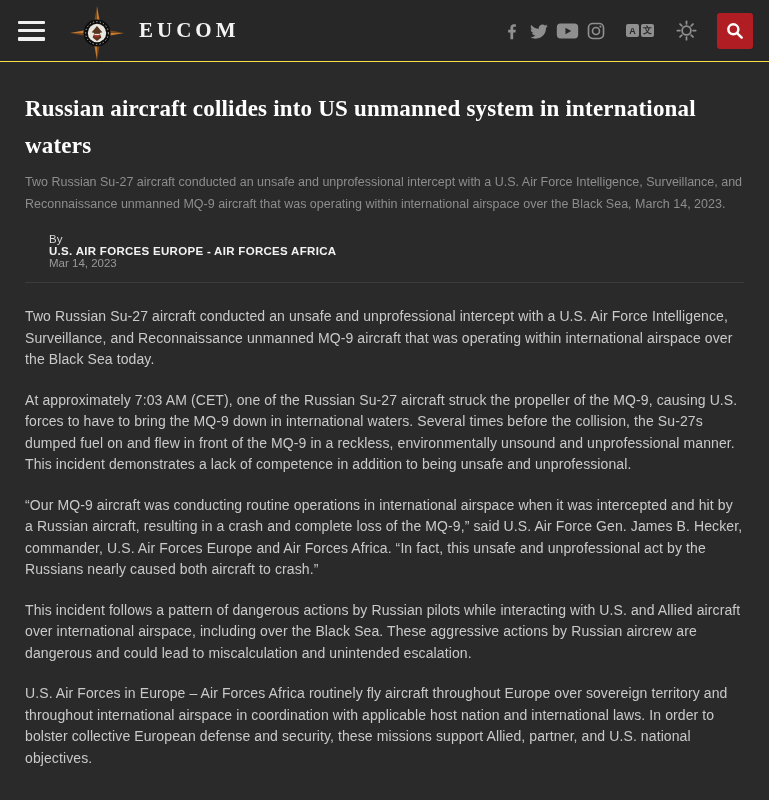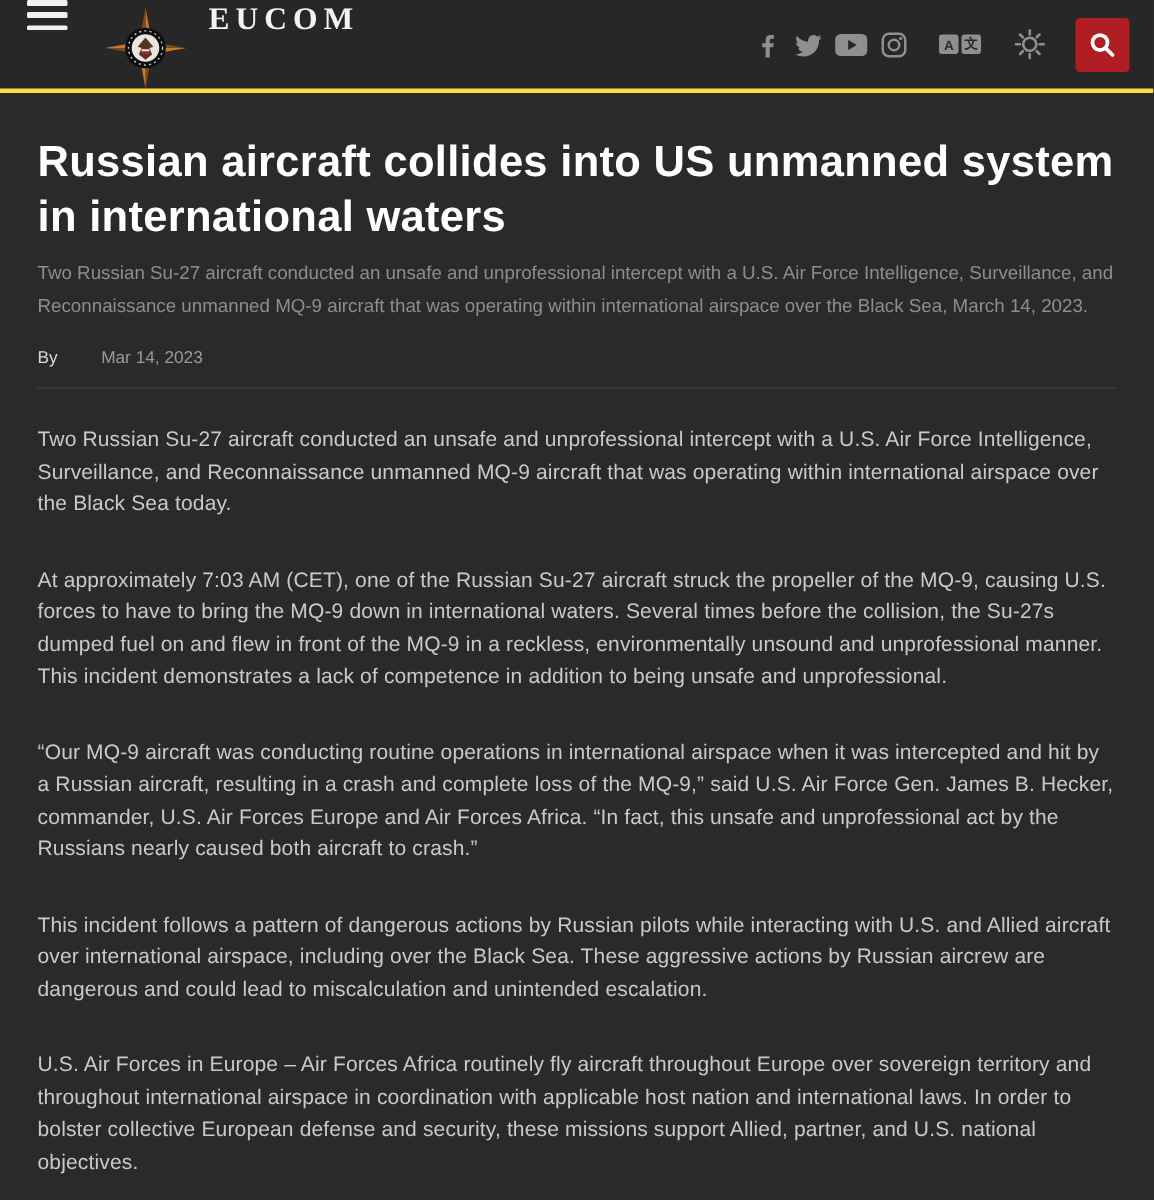--- a/index.html
+++ b/index.html
@@ -10,23 +10,24 @@
     height: 800px;
     background: #2a2a2a;
     font-family: "Liberation Sans", sans-serif;
     overflow: hidden;
   }
   
   .header {
     height: 62px;
     background: #272727;
     display: flex;
+    align-items: center;
     padding: 0 16px 0 18px;
     position: relative;
-    border-bottom: 3px solid #fde047;
+    border-bottom: 1px solid #fde047;
   }
   .hamburger {
     width: 27px; height: 20px;
     display: flex; flex-direction: column; justify-content: space-between;
     cursor: pointer; margin-right: 18px; flex: 0 0 auto;
   }
   .hamburger span { display: block; height: 3.5px; background: #f0f0f0; border-radius: 1px; }
   .logo { width: 56px; height: 56px; margin: 4px 14px 0 6px; flex: 0 0 auto; }
   .brand {
     font-family: "Liberation Serif", serif;
@@ -49,43 +50,45 @@
   .search-btn {
     width: 36px; height: 36px; border: none; border-radius: 3px;
     margin-left: 20px; cursor: pointer;
     display: flex; align-items: center; justify-content: center;
   }
   
   .main { padding: 0 25px; }
   .article-title {
     margin-top: 28px;
     color: #ffffff;
-    font-size: 29px;
+    font-size: 23px;
     font-weight: 700;
     line-height: 37px;
     letter-spacing: 0.2px;
+    font-family: Liberation Serif, serif;
   }
   .article-lede {
     margin-top: 8px;
     color: #8d8d8d;
     font-size: 12.5px;
     line-height: 21.5px;
   }
   .byline {
     margin-top: 18px;
     display: flex;
     align-items: baseline;
     font-size: 11.5px;
+    flex-direction: column;
   }
   .byline .by { color: #d8d8d8; margin-right: 5px; }
   .byline .author { color: #f2f2f2; font-weight: 700; letter-spacing: 0.3px; }
   .byline .date { color: #9a9a9a; margin-left: 24px; text-align: right; }
   .divider { margin-top: 13px; border: none; border-top: 1px solid #3c3c3c; }
   .body-copy p {
-    margin-top: 29px;
+    margin-top: 19px;
     color: #c9c9c9;
     font-size: 14px;
     line-height: 21.5px;
     letter-spacing: 0.1px;
   }
   .body-copy p:first-child { margin-top: 23px; }
 </style>
 </head>
 <body>
 
@@ -168,20 +171,21 @@
   </div>
 </header>
 
 <main class="main">
   <h1 class="article-title">Russian aircraft collides into US unmanned system in international waters</h1>
 
   <p class="article-lede">Two Russian Su-27 aircraft conducted an unsafe and unprofessional intercept with a U.S. Air Force Intelligence, Surveillance, and Reconnaissance unmanned MQ-9 aircraft that was operating within international airspace over the Black Sea, March 14, 2023.</p>
 
   <div class="byline">
     <span class="by">By</span>
+    <span class="author">U.S. AIR FORCES EUROPE - AIR FORCES AFRICA</span>
     <span class="date">Mar 14, 2023</span>
   </div>
 
   <hr class="divider">
 
   <div class="body-copy">
     <p>Two Russian Su-27 aircraft conducted an unsafe and unprofessional intercept with a U.S. Air Force Intelligence, Surveillance, and Reconnaissance unmanned MQ-9 aircraft that was operating within international airspace over the Black Sea today.</p>
     <p>At approximately 7:03 AM (CET), one of the Russian Su-27 aircraft struck the propeller of the MQ-9, causing U.S. forces to have to bring the MQ-9 down in international waters. Several times before the collision, the Su-27s dumped fuel on and flew in front of the MQ-9 in a reckless, environmentally unsound and unprofessional manner. This incident demonstrates a lack of competence in addition to being unsafe and unprofessional.</p>
     <p>“Our MQ-9 aircraft was conducting routine operations in international airspace when it was intercepted and hit by a Russian aircraft, resulting in a crash and complete loss of the MQ-9,” said U.S. Air Force Gen. James B. Hecker, commander, U.S. Air Forces Europe and Air Forces Africa. “In fact, this unsafe and unprofessional act by the Russians nearly caused both aircraft to crash.”</p>
     <p>This incident follows a pattern of dangerous actions by Russian pilots while interacting with U.S. and Allied aircraft over international airspace, including over the Black Sea. These aggressive actions by Russian aircrew are dangerous and could lead to miscalculation and unintended escalation.</p>

